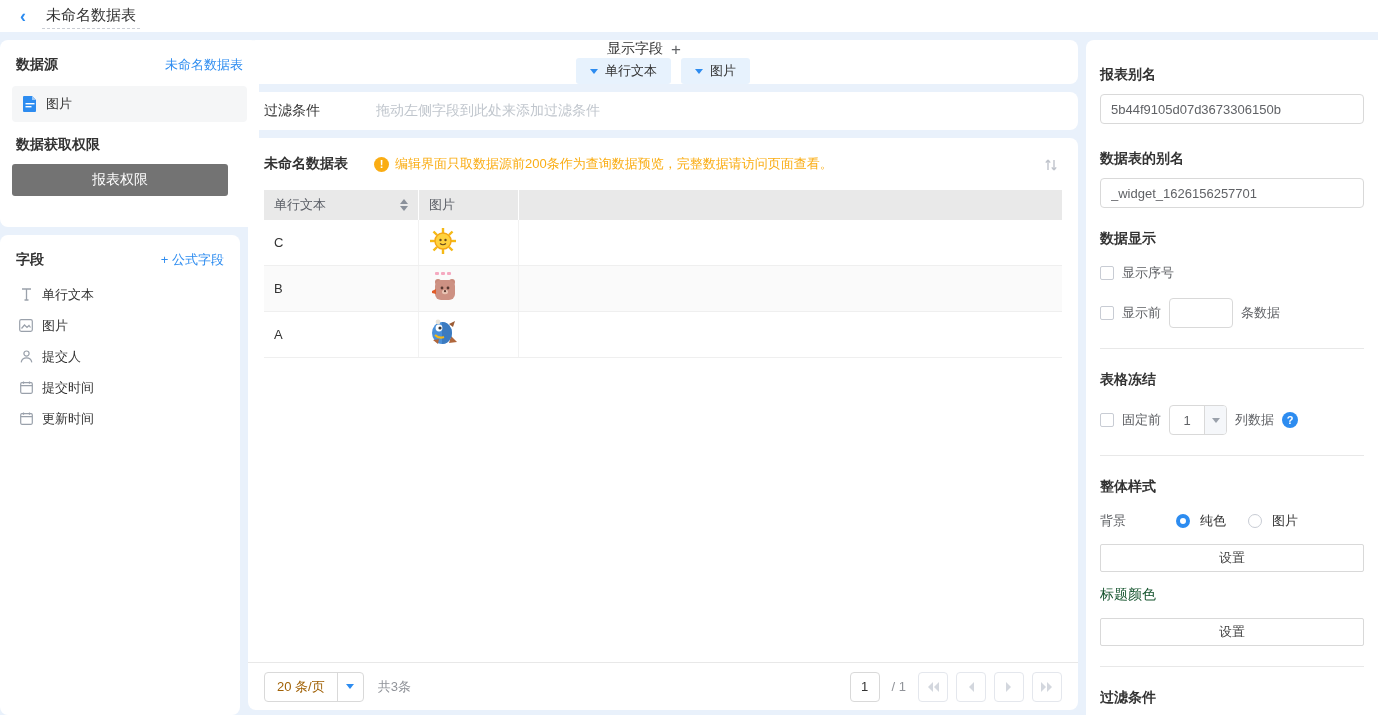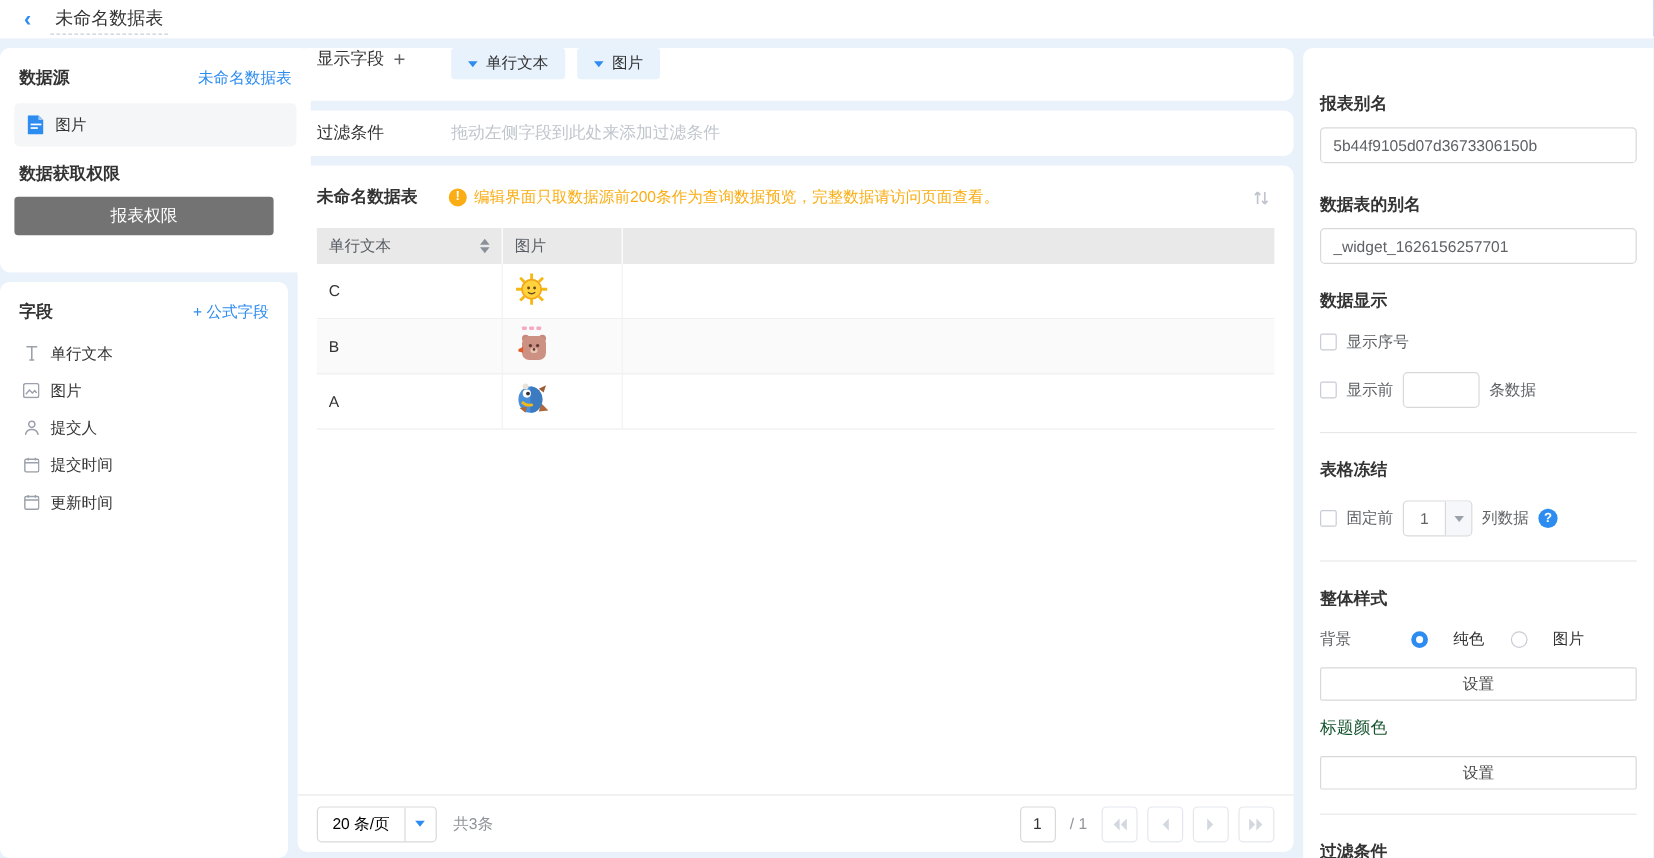--- a/index.html
+++ b/index.html
@@ -25,21 +25,21 @@
   .link { color:#2d8cf0; font-size:13px; cursor:pointer; }
   .ds-item { margin:2px 12px 0; background:#f5f6f7; border-radius:4px; height:36px; display:flex; align-items:center; padding:0 10px; gap:8px; font-size:13px; color:#333; }
   .sec-title { font-weight:bold; font-size:14px; color:#333; padding:14px 16px 10px; }
   .perm-btn { display:block; margin:0 12px; width:216px; height:32px; background:#737373; color:#fff; border:none; border-radius:3px; font-size:14px; cursor:pointer; }
 
   .left-card2 { left:0; top:235px; width:240px; bottom:0; border-radius:8px; }
   .field-item { height:31px; display:flex; align-items:center; gap:8px; padding-left:18px; font-size:13px; color:#333; cursor:pointer; }
   .ficon { width:16px; height:16px; display:flex; align-items:center; justify-content:center; color:#9aa1ab; font-size:12px; }
 
   
-  .mid-cardA { left:248px; top:40px; width:830px; height:44px; display:flex; align-items:flex-start; padding:0 16px; }
+  .mid-cardA { left:248px; top:40px; width:830px; height:44px; display:flex; align-items:center; padding:0 16px;flex-direction:column; }
   .row-label { width:112px; font-size:14px; color:#333; display:flex; align-items:center; gap:8px; }
   .plus { color:#606266; font-size:17px; cursor:pointer; line-height:1; }
   .chips { display:flex; gap:10px; }
   .chip { background:#e7f2fd; border-radius:3px; height:26px; display:inline-flex; align-items:center; padding:0 14px; gap:7px; font-size:13px; color:#333; cursor:pointer; }
   .caret-dn { width:0; height:0; border-left:4px solid transparent; border-right:4px solid transparent; border-top:5px solid #2d8cf0; }
 
   .mid-cardB { left:248px; top:92px; width:830px; height:38px; display:flex; align-items:center; padding:0 16px; }
   .placeholder { color:#c0c6cd; font-size:14px; }
 
   .mid-cardC { left:248px; top:138px; width:830px; height:572px; }
@@ -58,46 +58,46 @@
   .sort-caret { display:flex; flex-direction:column; gap:2px; cursor:pointer; }
   .sort-caret .up { width:0;height:0;border-left:4px solid transparent;border-right:4px solid transparent;border-bottom:5px solid #8a909a; }
   .sort-caret .dn { width:0;height:0;border-left:4px solid transparent;border-right:4px solid transparent;border-top:5px solid #8a909a; }
   .trow { display:flex; height:46px; border-bottom:1px solid #efefef; font-size:13px; color:#333; }
   .trow.alt { background:#fafafa; }
   .td { display:flex; align-items:center; padding:0 10px; border-right:1px solid #f2f2f2; }
   .td1 { width:155px; } .td2 { width:100px; } .td3 { flex:1; border-right:none; }
 
   .pager { position:absolute; left:0; right:0; bottom:0; height:48px; border-top:1px solid #e8e8e8; display:flex; align-items:center; padding:0 16px; }
   .psize { display:flex; align-items:center; height:30px; border:1px solid #d9d9d9; border-radius:4px; overflow:hidden; cursor:pointer; background:#fff; }
-  .psize-val { padding:0 12px; font-size:13px; color:#000000; }
+  .psize-val { padding:0 12px; font-size:13px; color:#a16207; }
   .psize-caret { width:26px; height:30px; border-left:1px solid #d9d9d9; display:flex; align-items:center; justify-content:center; }
   .total { margin-left:14px; color:#909399; font-size:13px;text-align:center; }
   .pright { margin-left:auto; display:flex; align-items:center; gap:8px; }
   .pagebox { width:30px; height:30px; border:1px solid #d9d9d9; border-radius:4px; display:flex; align-items:center; justify-content:center; font-size:13px; color:#333; background:#fff; }
   .ofpage { color:#909399; font-size:13px; margin:0 4px; }
   .navbtn { width:30px; height:30px; border:1px solid #e4e7ed; border-radius:4px; background:#fff; display:flex; align-items:center; justify-content:center; cursor:default; }
 
   
-  .right-panel { left:1086px; top:40px; width:292px; bottom:0; border-radius:8px 0 0 0; padding:16px 14px; }
+  .right-panel { left:1086px; top:40px; width:292px; bottom:0; border-radius:8px 0 0 0; padding:4px 14px; }
   .rp-title { font-weight:bold; font-size:14px; color:#333; margin-top:22px; }
   .rp-input { width:100%; height:30px; border:1px solid #d9d9d9; border-radius:4px; padding:0 10px; font-size:13px; color:#606266; margin-top:10px; font-family:"Liberation Sans",sans-serif; background:#fff; }
   .chk-row { display:flex; align-items:center; gap:8px; margin-top:16px; font-size:13px; color:#606266; }
   .checkbox { width:14px; height:14px; border:1px solid #c8ccd4; border-radius:2px; background:#fff; flex:none; cursor:pointer; }
   .small-input { width:64px; height:30px; border:1px solid #d9d9d9; border-radius:4px; padding:0 8px; font-size:13px; color:#606266; font-family:"Liberation Sans",sans-serif; }
   .divider { border-top:1px solid #e8e8e8; margin:20px 0 0; }
   .mini-select { display:flex; align-items:center; height:30px; border:1px solid #d9d9d9; border-radius:4px; overflow:hidden; background:#fff; cursor:pointer; }
   .mini-select .val { width:34px; text-align:center; font-size:13px; color:#606266; }
   .mini-select .sel-caret { width:22px; height:30px; background:#f5f7fa; border-left:1px solid #d9d9d9; display:flex; align-items:center; justify-content:center; }
   .caret-gray { width:0;height:0;border-left:4px solid transparent;border-right:4px solid transparent;border-top:5px solid #9aa1ab; }
   .help { width:16px; height:16px; border-radius:50%; background:#2d8cf0; color:#fff; font-size:11px; font-weight:bold; display:flex; align-items:center; justify-content:center; cursor:pointer; }
   .radio-row { display:flex; align-items:center; margin-top:16px; font-size:13px; color:#606266; }
   .radio { width:14px; height:14px; border-radius:50%; background:#fff; flex:none; cursor:pointer; }
   .radio.on { border:4px solid #2d8cf0; }
   .radio.off { border:1px solid #c8ccd4; }
-  .radio-lbl { margin-left:21px; color:#333; }
+  .radio-lbl { margin-left:10px; color:#333; }
   .set-btn { width:100%; height:28px; border:1px solid #d9d9d9; border-radius:2px; background:#fff; font-size:13px; color:#444; margin-top:14px; cursor:pointer; font-family:"Liberation Sans",sans-serif; }
   .sub-label { font-size:14px; color:#14532d; margin-top:14px; }
 </style>
 </head>
 <body>
 
 <div class="topbar">
   <span class="back">‹</span>
   <span class="page-title">未命名数据表</span>
 </div>

